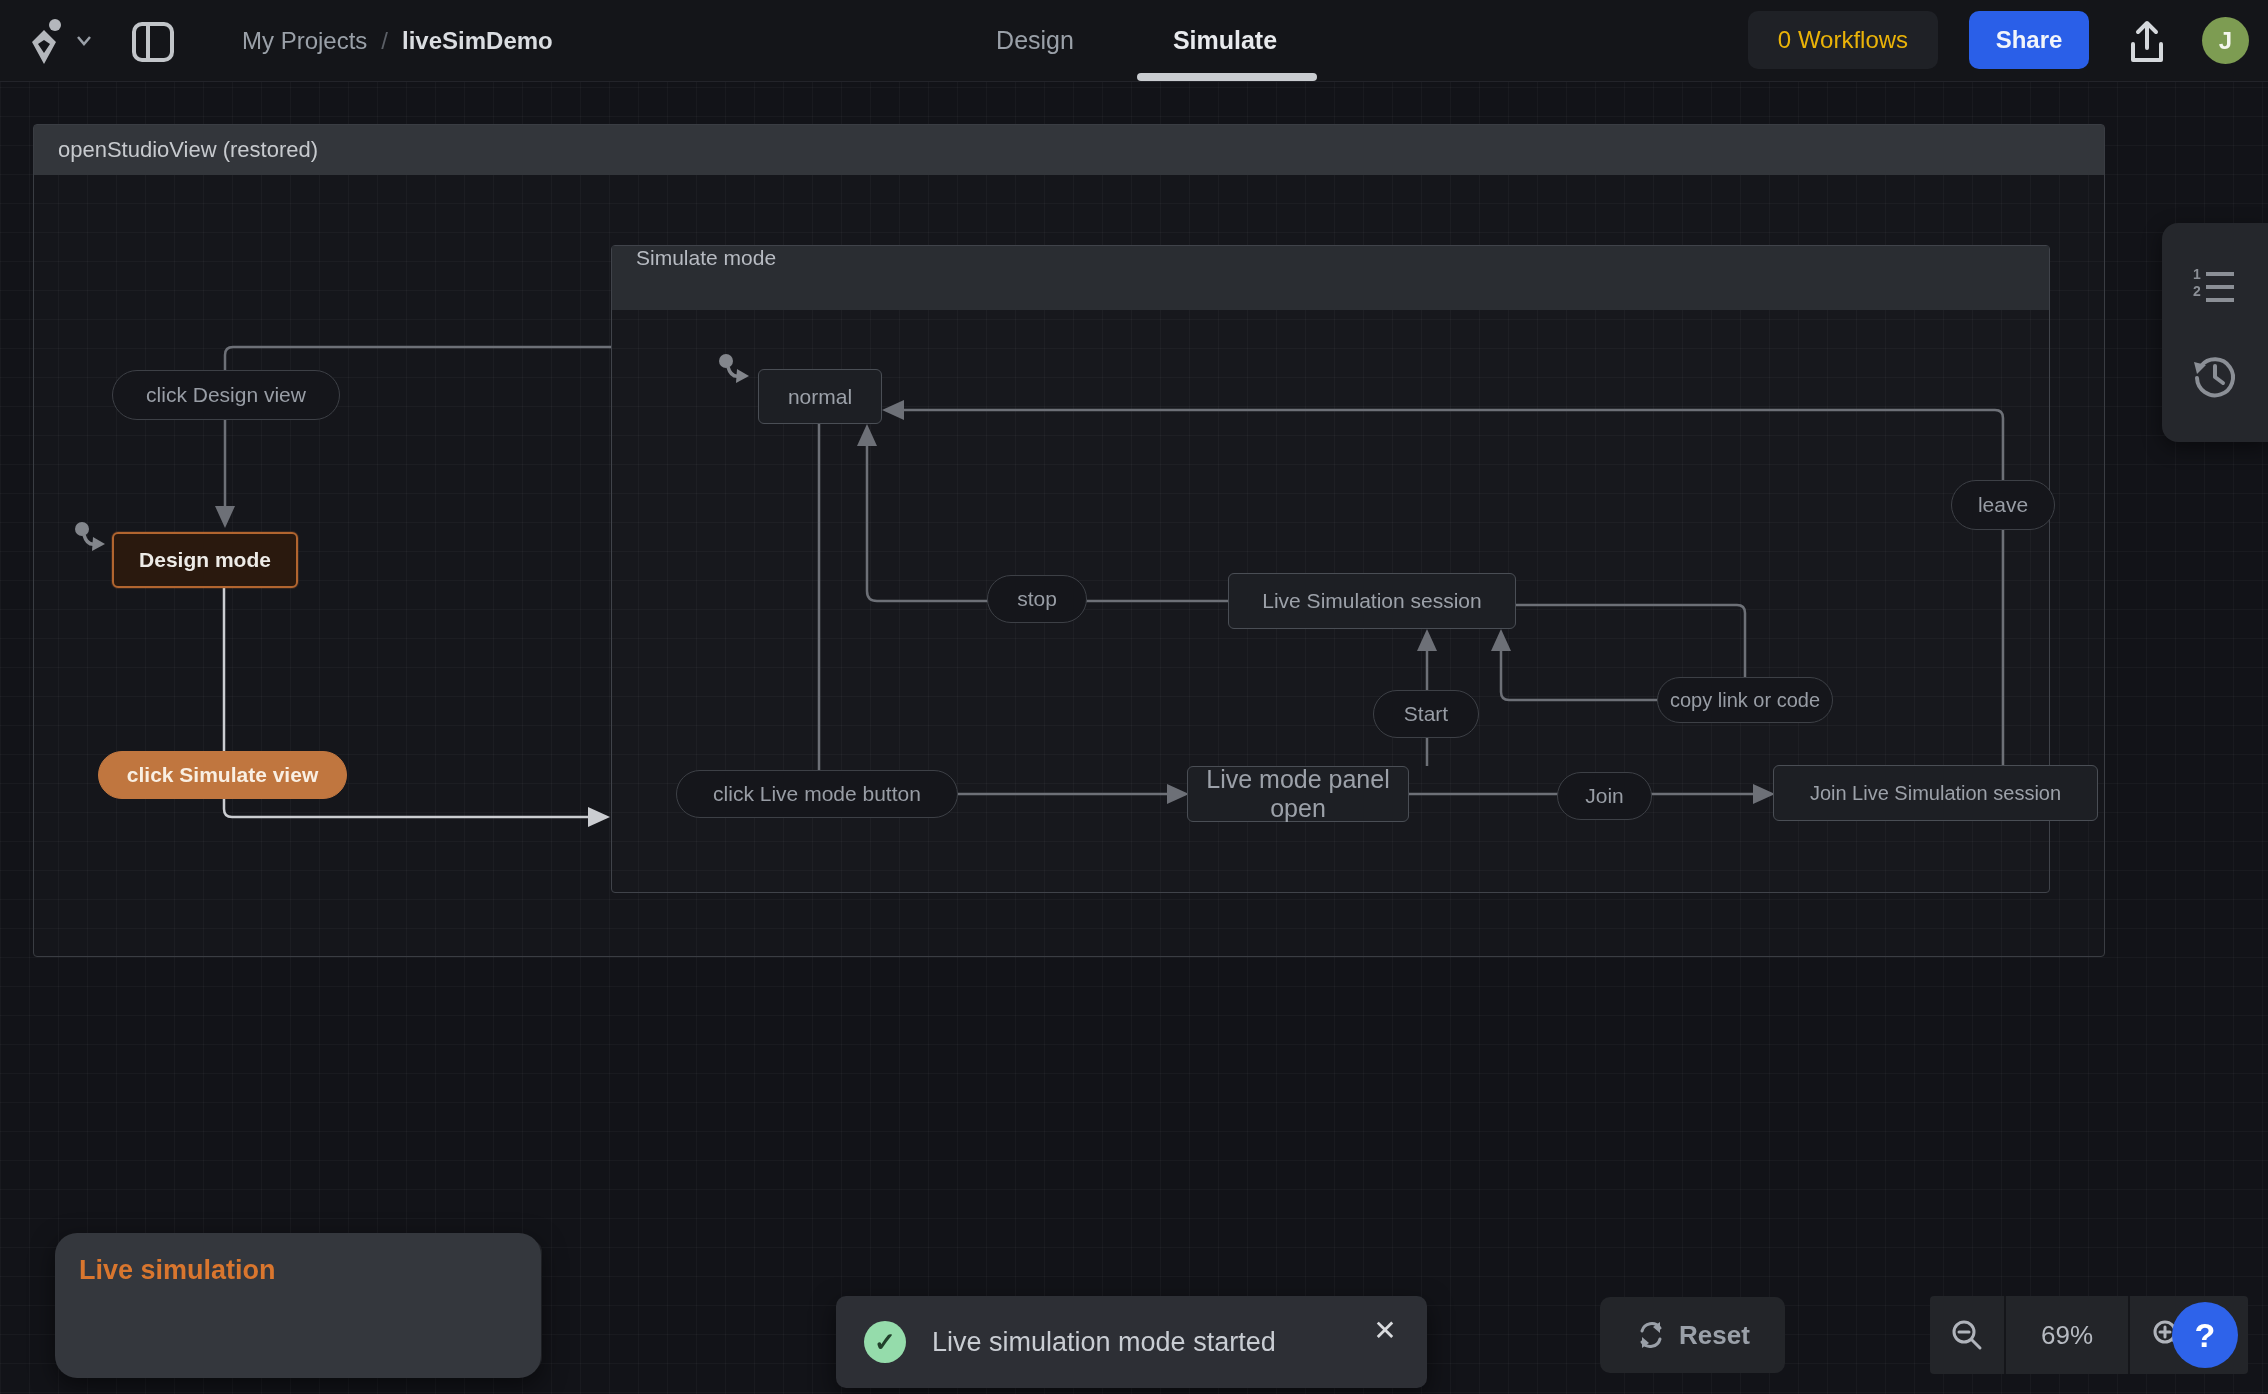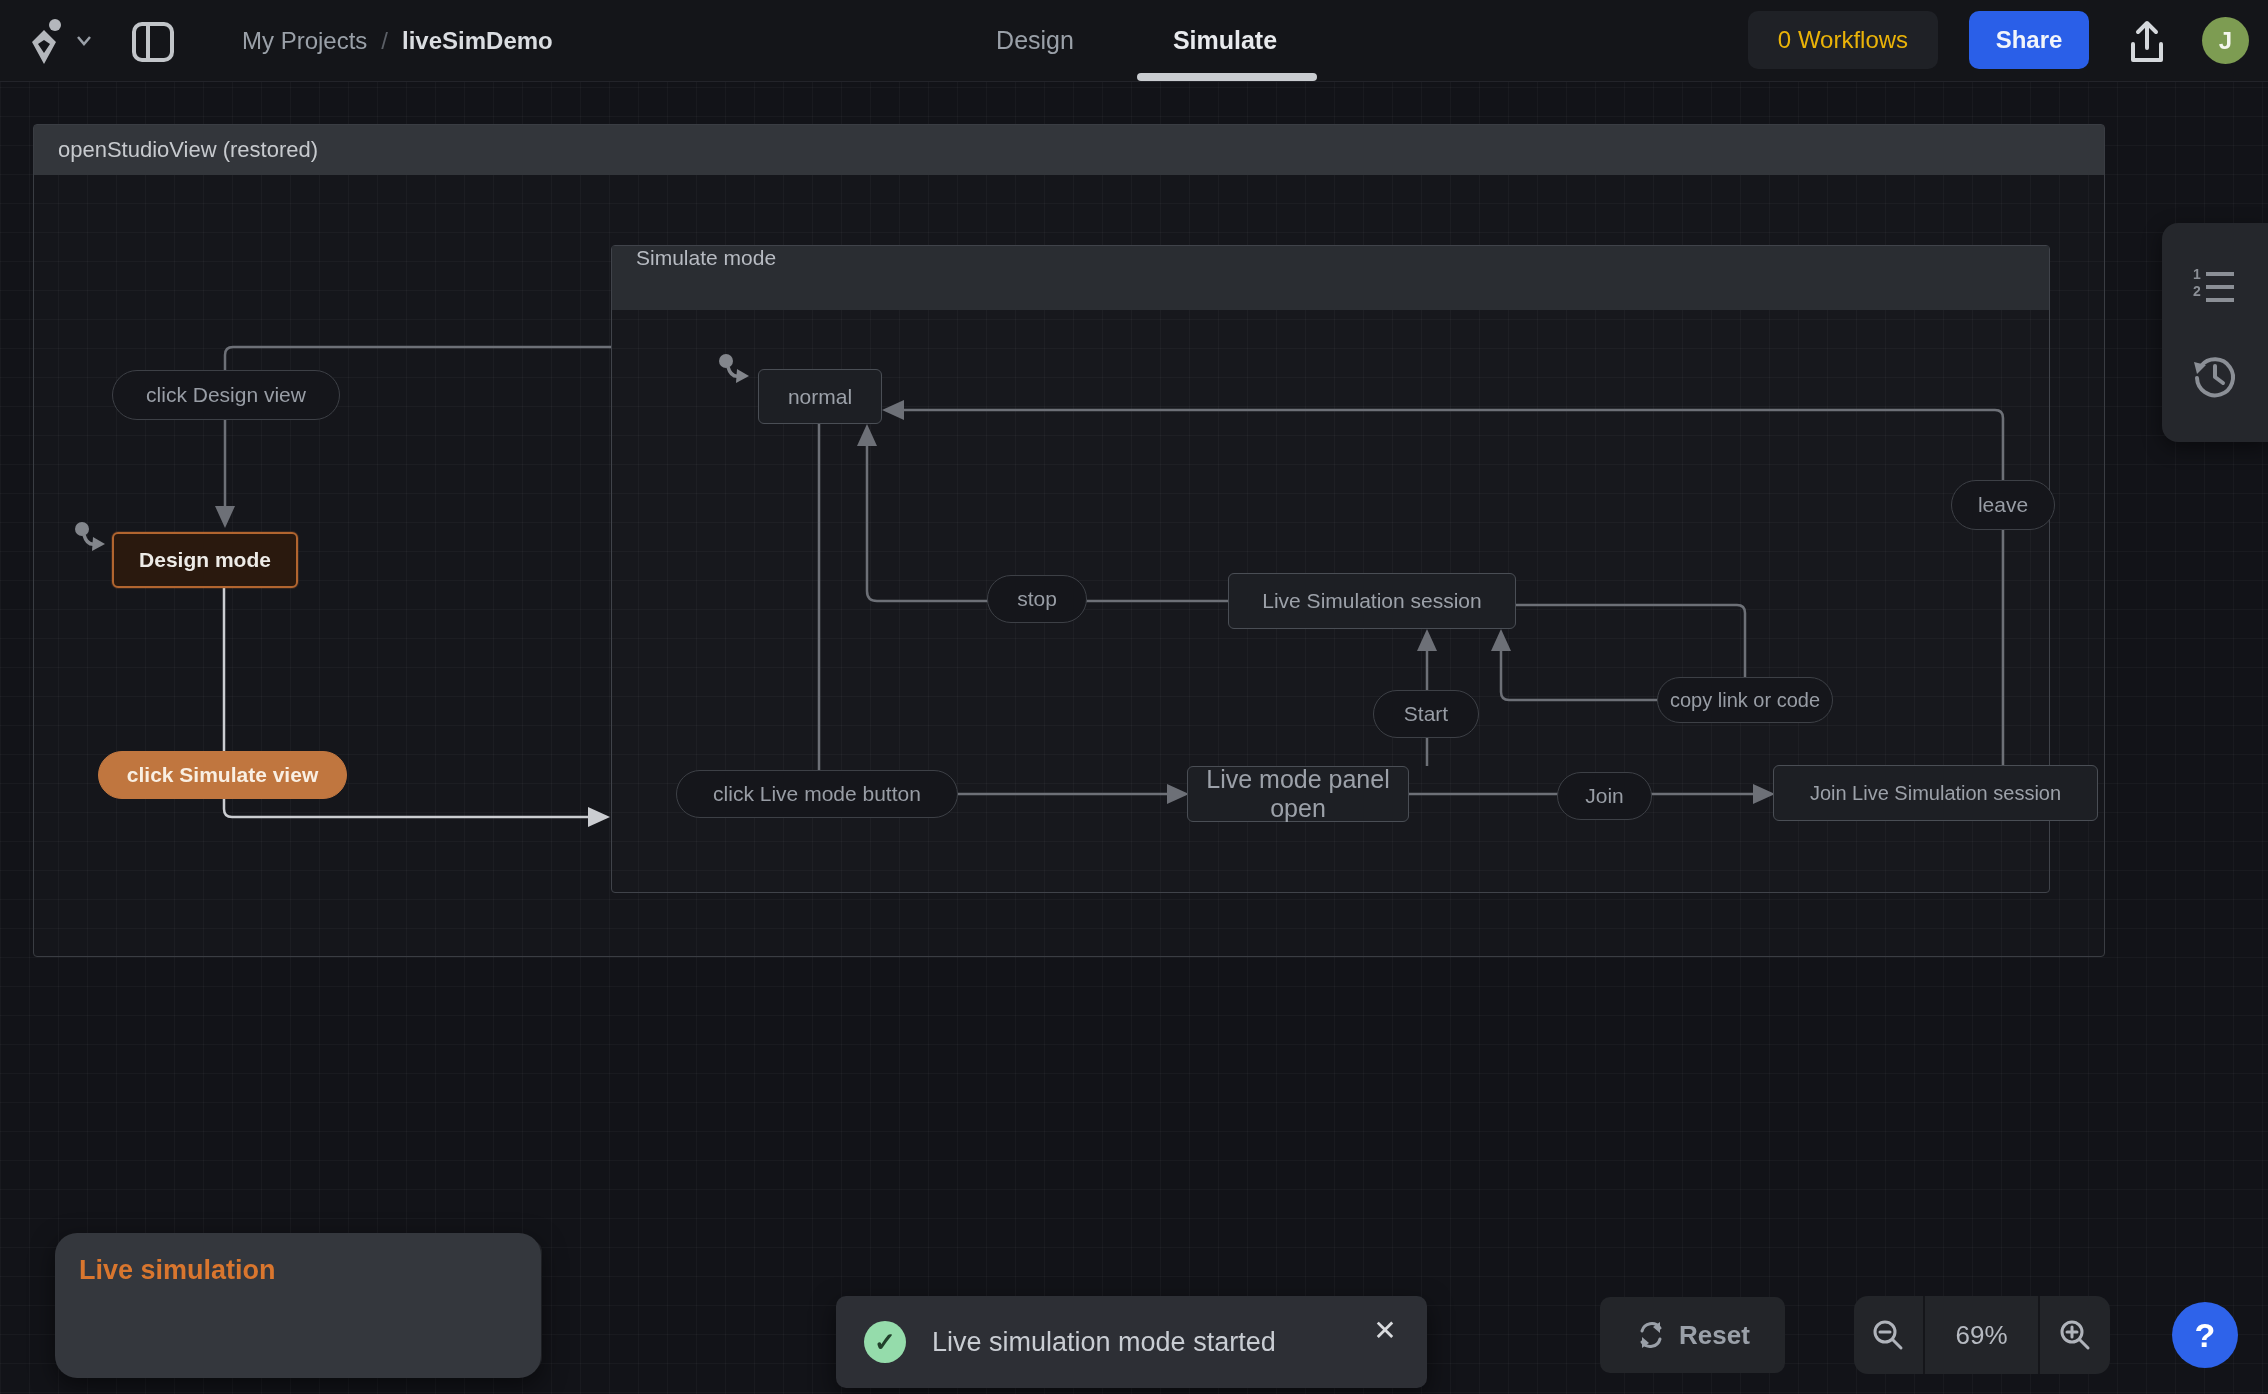--- a/index.html
+++ b/index.html
@@ -80,21 +80,21 @@
     box-shadow:0 8px 24px rgba(0,0,0,.5);z-index:20;display:flex;align-items:center;padding-left:28px;}
   .toast-check{width:42px;height:42px;border-radius:50%;background:#95dcab;color:#21402b;font-size:26px;font-weight:700;
     display:flex;align-items:center;justify-content:center;}
   .toast-msg{color:#c9cdd3;font-size:27px;margin-left:26px;}
   .toast-close{position:absolute;right:24px;top:16px;width:36px;height:36px;color:#d9dbde;font-size:28px;
     display:flex;align-items:center;justify-content:center;cursor:pointer;}
 
   
   .reset-btn{position:absolute;left:1600px;top:1297px;width:185px;height:76px;border-radius:10px;background:#232529;
     color:#9aa0a8;font-size:26px;font-weight:600;display:flex;align-items:center;justify-content:center;gap:12px;z-index:20;cursor:pointer;}
-  .zoom-group{position:absolute;left:1854px;top:1296px;width:256px;height:78px;border-radius:14px;background:#232529;
+  .zoom-group{position:absolute;left:1930px;top:1296px;width:318px;height:78px;border-radius:4px;background:#232529;
     display:flex;z-index:20;overflow:hidden;}
   .zoom-seg{display:flex;align-items:center;justify-content:center;height:100%;}
   .zoom-out-seg{width:76px;border-right:2px solid #15161a;cursor:pointer;}
   .zoom-pct{width:122px;color:#b6bac1;font-size:26px;}
   .zoom-in-seg{width:77px;border-left:2px solid #15161a;cursor:pointer;}
   .help-btn{position:absolute;left:2172px;top:1302px;width:66px;height:66px;border-radius:50%;background:#2e63ea;
     color:#ffffff;font-size:34px;font-weight:700;display:flex;align-items:center;justify-content:center;z-index:20;cursor:pointer;}
 </style>
 </head>
 <body>

